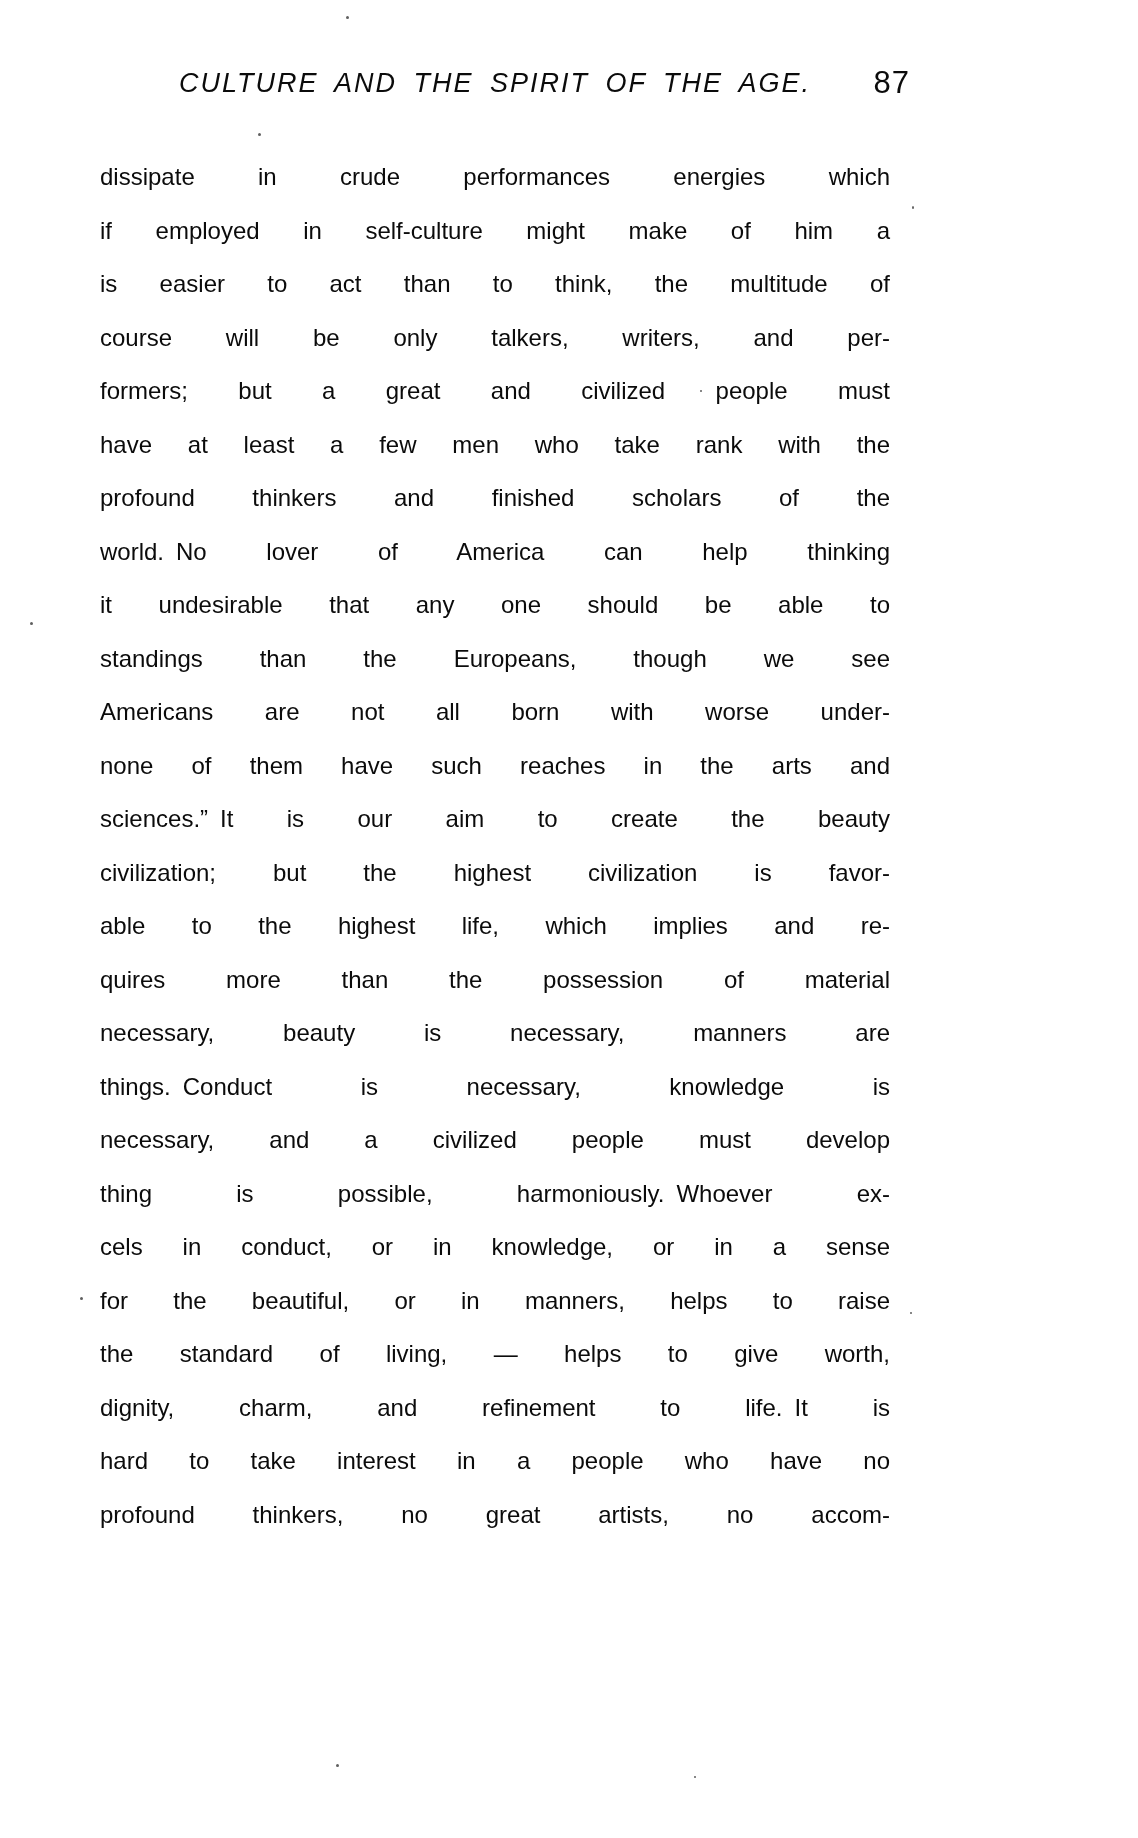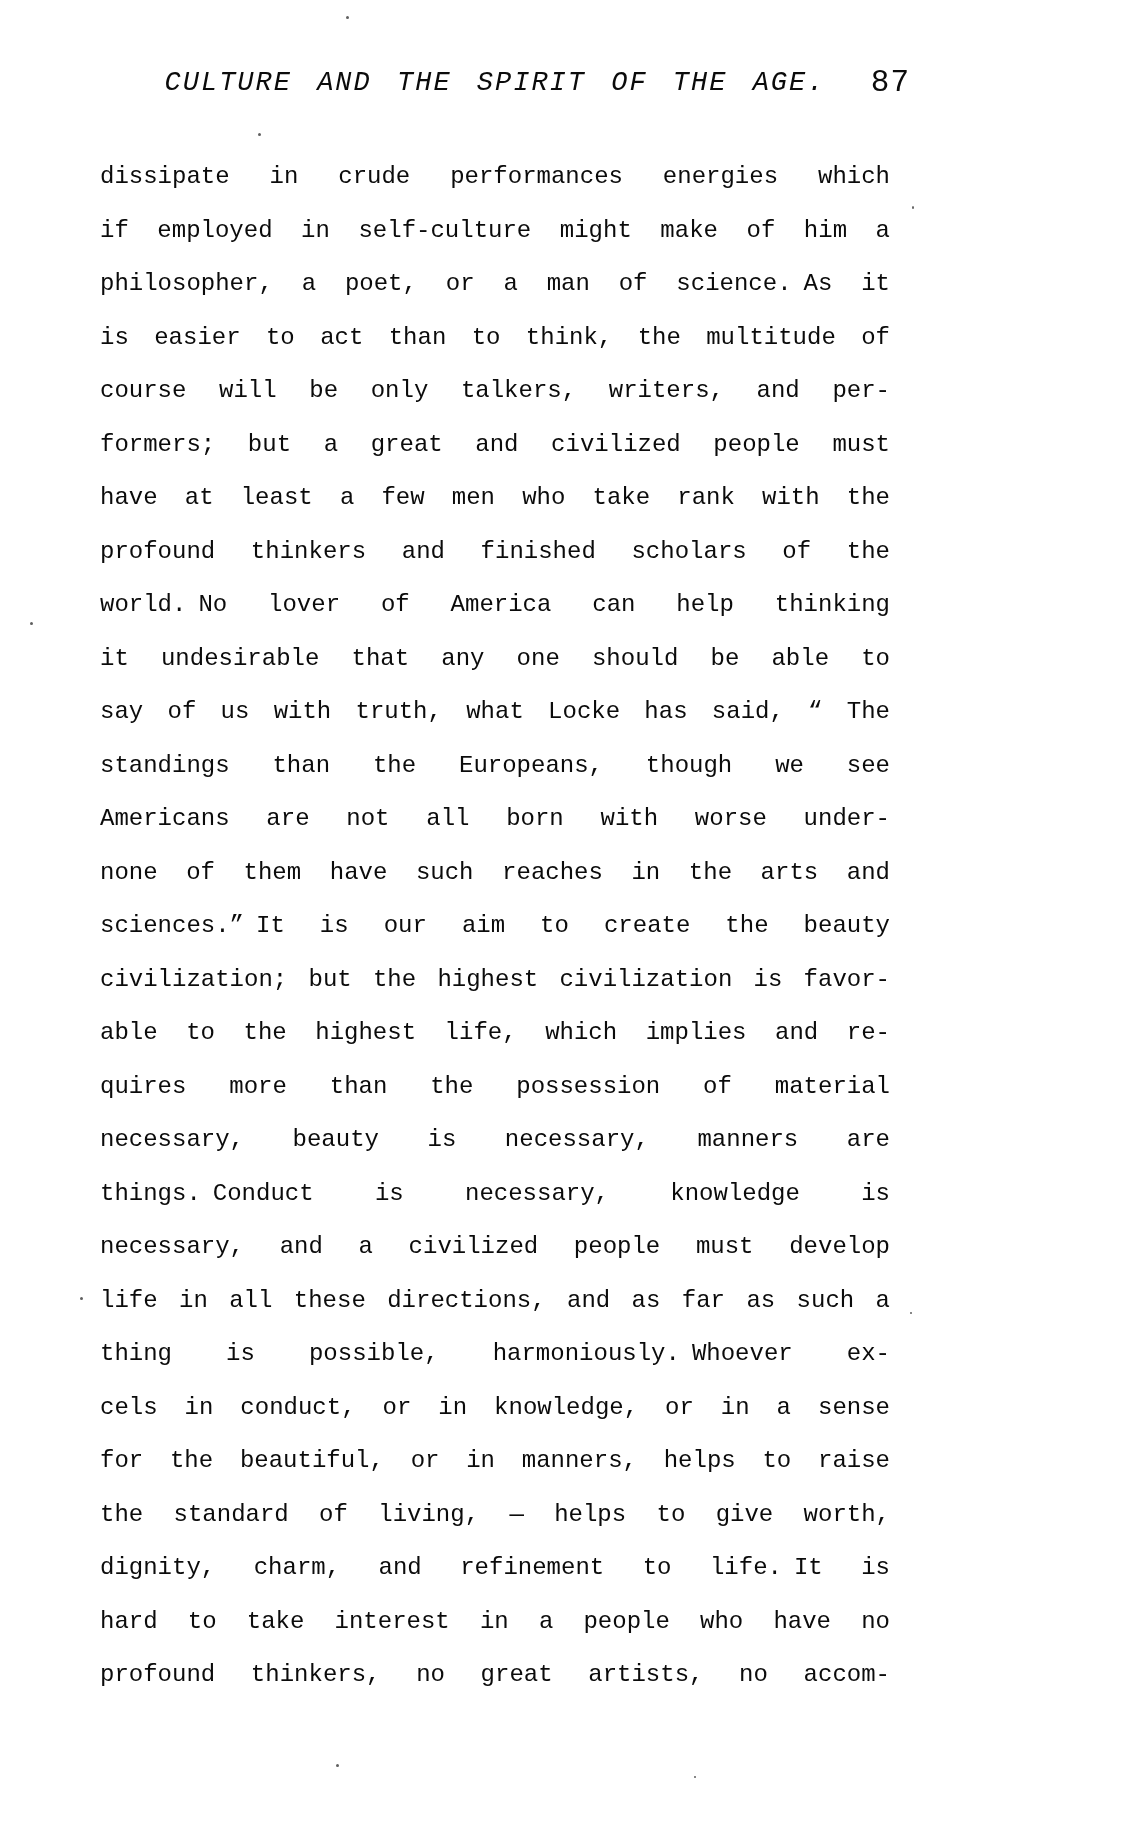--- a/index.html
+++ b/index.html
@@ -9,21 +9,21 @@
     width: 1138px;
     height: 1838px;
     overflow: hidden;
   }
   .page {
     position: relative;
     width: 1138px;
     height: 1838px;
     background: #ffffff;
     color: #0b0b0b;
-    font-family: Liberation Mono, monospace;
+    font-family: Liberation Sans, sans-serif;
     -webkit-font-smoothing: antialiased;
   }
   .running-head {
     position: absolute;
     left: 100px;
     top: 68px;
     width: 790px;
     height: 46px;
   }
   .head-title {
@@ -71,40 +71,37 @@
 <div class="page">
 
   <header class="running-head">
     <span class="head-title">CULTURE AND THE SPIRIT OF THE AGE.</span>
     <span class="page-number">87</span>
   </header>
 
   <main class="body-text">
       <div class="text-line">dissipate in crude performances energies which</div>
       <div class="text-line">if employed in self-culture might make of him a</div>
-      <div class="text-line">philosopher, a poet, or a man of science. As it</div>
       <div class="text-line">is easier to act than to think, the multitude of</div>
       <div class="text-line">course will be only talkers, writers, and per-</div>
       <div class="text-line">formers; but a great and civilized people must</div>
       <div class="text-line">have at least a few men who take rank with the</div>
       <div class="text-line">profound thinkers and finished scholars of the</div>
       <div class="text-line">world. No lover of America can help thinking</div>
       <div class="text-line">it undesirable that any one should be able to</div>
-      <div class="text-line">say of us with truth, what Locke has said, “ The</div>
       <div class="text-line">standings than the Europeans, though we see</div>
       <div class="text-line">Americans are not all born with worse under-</div>
       <div class="text-line">none of them have such reaches in the arts and</div>
       <div class="text-line">sciences.” It is our aim to create the beauty</div>
       <div class="text-line">civilization; but the highest civilization is favor-</div>
       <div class="text-line">able to the highest life, which implies and re-</div>
       <div class="text-line">quires more than the possession of material</div>
       <div class="text-line">necessary, beauty is necessary, manners are</div>
       <div class="text-line">things. Conduct is necessary, knowledge is</div>
       <div class="text-line">necessary, and a civilized people must develop</div>
-      <div class="text-line">life in all these directions, and as far as such a</div>
       <div class="text-line">thing is possible, harmoniously. Whoever ex-</div>
       <div class="text-line">cels in conduct, or in knowledge, or in a sense</div>
       <div class="text-line">for the beautiful, or in manners, helps to raise</div>
       <div class="text-line">the standard of living, — helps to give worth,</div>
       <div class="text-line">dignity, charm, and refinement to life. It is</div>
       <div class="text-line">hard to take interest in a people who have no</div>
       <div class="text-line">profound thinkers, no great artists, no accom-</div>
     </main>
 
   <div class="speck" style="left:346px; top:16px;  width:3px; height:3px;"></div>

